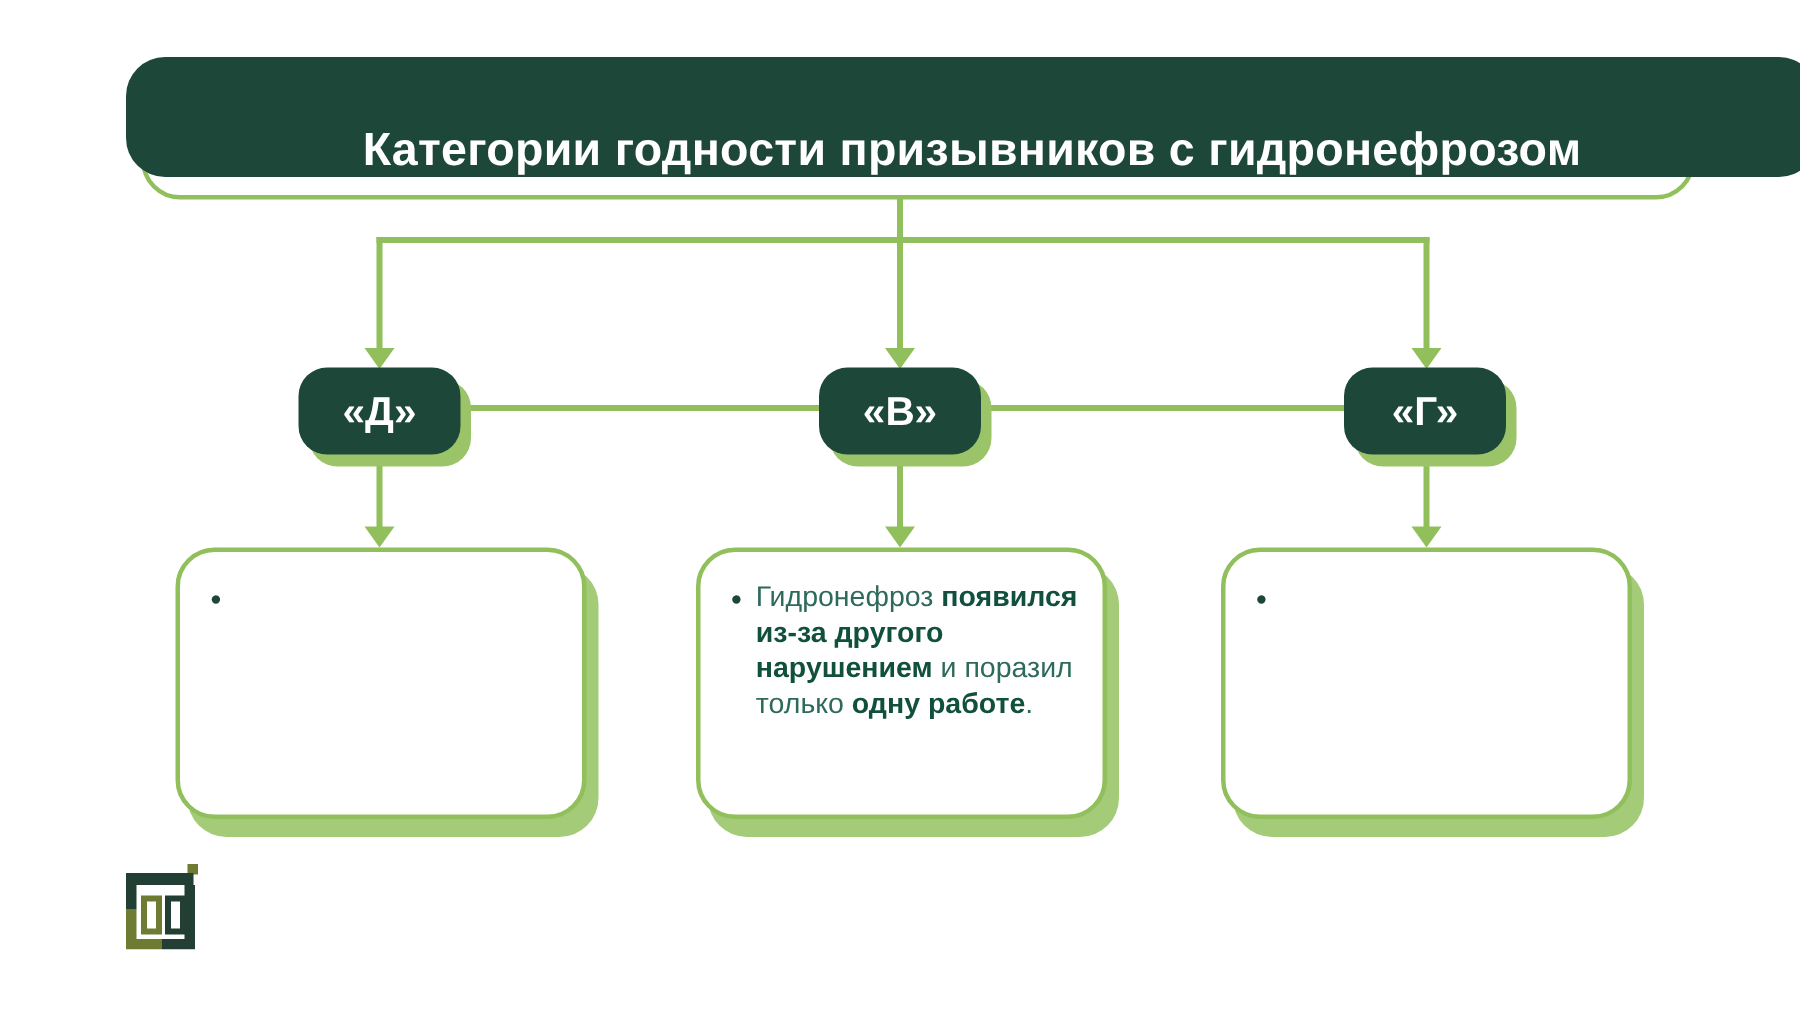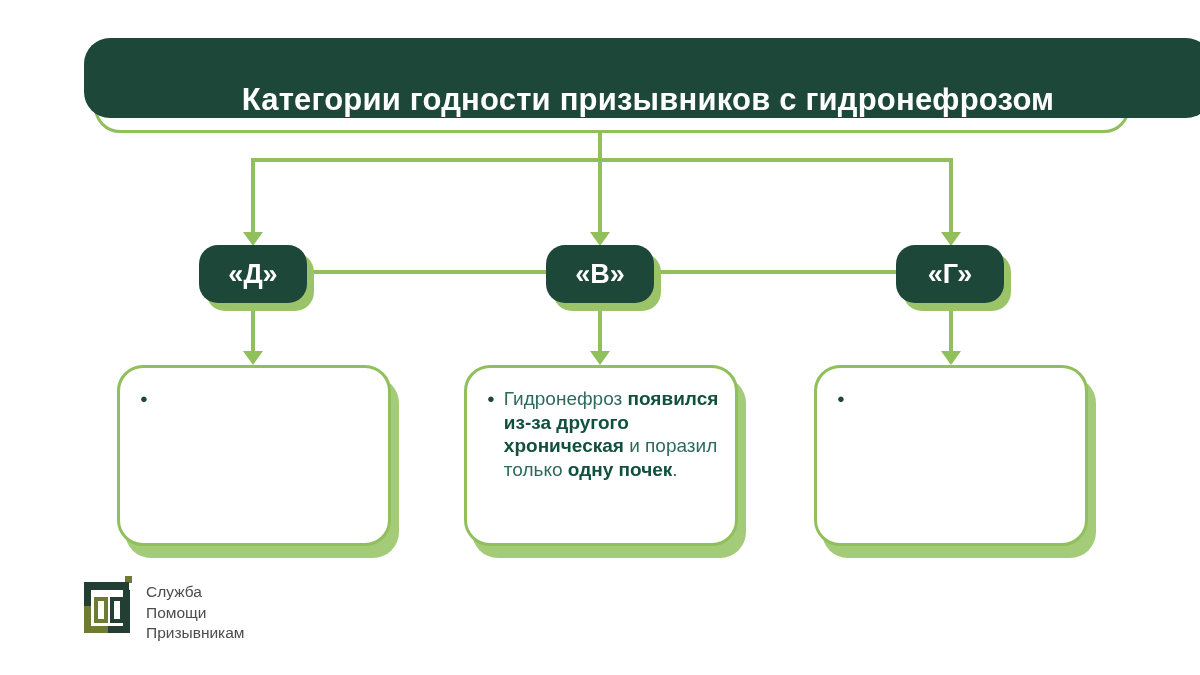--- a/index.html
+++ b/index.html
@@ -102,38 +102,33 @@
 <div class="abs vline" style="left:949px;top:303px;height:49px"></div>
 <div class="abs arrow-down" style="left:243px;top:351px"></div>
 <div class="abs arrow-down" style="left:590px;top:351px"></div>
 <div class="abs arrow-down" style="left:941px;top:351px"></div>
 
 <div class="abs cat-box" style="left:117px">
   <span class="bullet">●</span>
 </div>
 <div class="abs cat-box" style="left:464px">
   <span class="bullet">●</span>
-  <div class="cat-text"><span>Гидронефроз </span><span class="b">появился из-за другого хроническая</span><span> и поразил только </span><span class="b">одну почек</span><span>.</span></div>
+  <div class="cat-text"><span>Гидронефроз </span><span class="b">появился из-за другого нарушением</span><span> и поразил только </span><span class="b">одну работе</span><span>.</span></div>
 </div>
 <div class="abs cat-box" style="left:814px">
   <span class="bullet">●</span>
 </div>
 
 <div class="abs logo">
   <svg class="logo-mark" viewBox="0 0 48 57" aria-hidden="true">
     <rect x="41" y="0" width="7" height="7" fill="var(--logo-olive)"></rect>
     <rect x="0" y="6" width="45" height="8" fill="var(--logo-dark)"></rect>
     <rect x="0" y="14" width="7" height="16" fill="var(--logo-dark)"></rect>
     <rect x="0" y="30" width="7" height="20" fill="var(--logo-olive)"></rect>
     <rect x="39" y="14" width="7" height="36" fill="var(--logo-dark)"></rect>
     <rect x="10" y="21" width="14" height="26" fill="var(--logo-olive)"></rect>
     <rect x="14" y="25" width="6" height="18" fill="#ffffff"></rect>
     <rect x="26" y="21" width="14" height="26" fill="var(--logo-dark)"></rect>
     <rect x="30" y="25" width="6" height="18" fill="#ffffff"></rect>
     <rect x="0" y="50" width="24" height="7" fill="var(--logo-olive)"></rect>
     <rect x="24" y="50" width="22" height="7" fill="var(--logo-dark)"></rect>
   </svg>
-  <div class="logo-text">
-    <div>Служба</div>
-    <div>Помощи</div>
-    <div>Призывникам</div>
-  </div>
 </div>
 
 </body></html>

